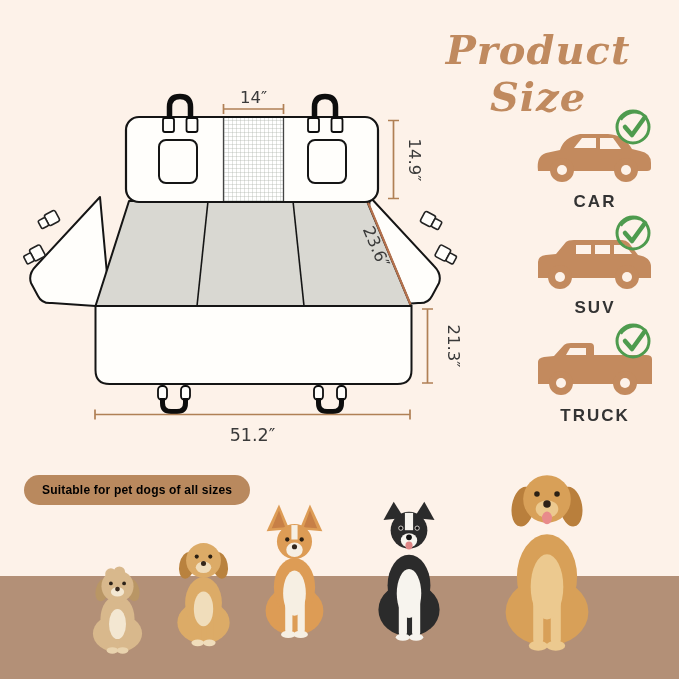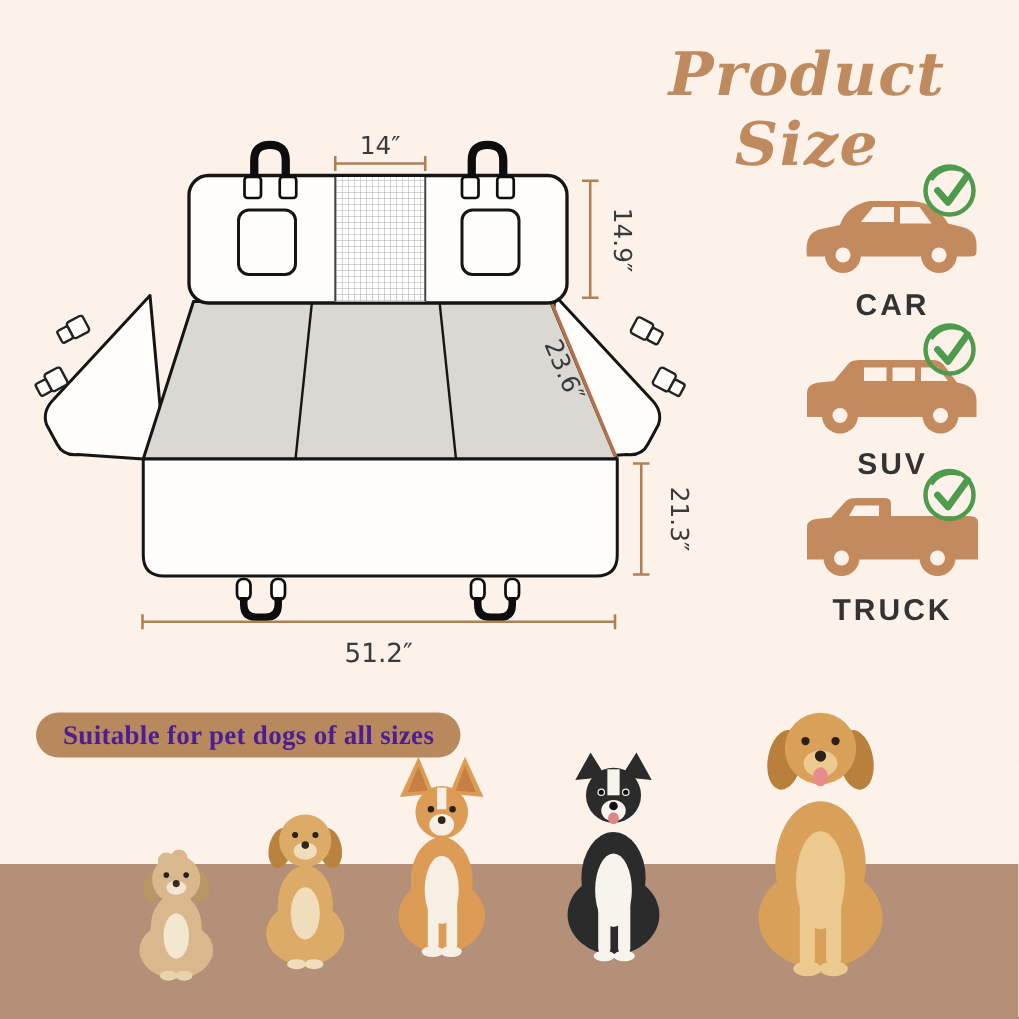--- a/index.html
+++ b/index.html
@@ -4,27 +4,27 @@
 <style>
   html,body{margin:0;padding:0;}
   .page{position:relative;width:679px;height:679px;background:#fdf2e9;overflow:hidden;
         font-family:"Liberation Sans",sans-serif;}
   .title{position:absolute;left:408px;top:26px;width:260px;margin:0;text-align:center;
          font-family:"DejaVu Serif",serif;font-style:italic;font-weight:700;
          font-size:40px;color:#c08a5f;letter-spacing:1px;}
   .diagram{position:absolute;left:0;top:0;}
   .dim-text{font-family:"DejaVu Sans",sans-serif;font-size:16.5px;fill:#3a3a3a;}
   .vehicle{position:absolute;left:528px;width:134px;text-align:center;}
-  .vehicle .vlabel{margin-top:0;font-weight:700;font-size:20px;color:#333;
+  .vehicle .vlabel{margin-top:0;font-weight:700;font-size:17px;color:#333;
                    letter-spacing:2px;font-family:"Liberation Sans",sans-serif;}
   .floor{position:absolute;left:0;top:576px;width:679px;height:103px;background:#b39077;}
   .badge{position:absolute;left:24px;top:475px;height:30px;padding:0 18px;
          background:#b9895e;border-radius:16px;display:flex;align-items:center;justify-content:center;}
-  .badge span{color:#4c1d95;font-weight:700;font-size:18px;letter-spacing:0.2px;
-              font-family:Liberation Serif, serif;white-space:nowrap;}
+  .badge span{color:#000000;font-weight:700;font-size:12px;letter-spacing:0.2px;
+              font-family:Liberation Sans, sans-serif;white-space:nowrap;}
   .dog{position:absolute;}
 </style>
 </head>
 <body>
 
 <div class="page">
 
   <h1 class="title">Product Size</h1>
 
   <svg class="diagram" width="470" height="460" viewBox="0 0 470 460">
@@ -141,21 +141,21 @@
         <circle cx="99" cy="65" r="5" fill="#fdf2e9"></circle>
       <g>
         <circle cx="105" cy="21" r="16" fill="none" stroke="#4e9b4e" stroke-width="3"></circle>
         <path d="M93,14 A16,16 0 0 1 112,7.5" fill="none" stroke="#4e9b4e" stroke-width="2.2"></path>
         <path d="M97,21 L104,29 L117,11" fill="none" stroke="#4e9b4e" stroke-width="4.5" stroke-linecap="round" stroke-linejoin="round"></path>
       </g>
     </svg>
     <div class="vlabel">SUV</div>
   </div>
 
-  <div class="vehicle" style="top:309px;">
+  <div class="vehicle" style="top:320px;">
     <svg width="134" height="82" viewBox="0 0 134 82">
       <path d="M10,64 V42 Q10,38 16,37 L26,36 L36,25 Q38,23 43,23 L62,23 Q66,23 66,27 V35 L118,35 Q124,35 124,39 V64 Z" fill="#c38a5e"></path>
       <polygon points="42,28 58,28 58,35 38,35" fill="#fdf2e9"></polygon>
       <circle cx="33" cy="63" r="12" fill="#c38a5e"></circle>
         <circle cx="33" cy="63" r="5" fill="#fdf2e9"></circle>
       <circle cx="97" cy="63" r="12" fill="#c38a5e"></circle>
         <circle cx="97" cy="63" r="5" fill="#fdf2e9"></circle>
       <g>
         <circle cx="105" cy="21" r="16" fill="none" stroke="#4e9b4e" stroke-width="3"></circle>
         <path d="M93,14 A16,16 0 0 1 112,7.5" fill="none" stroke="#4e9b4e" stroke-width="2.2"></path>

